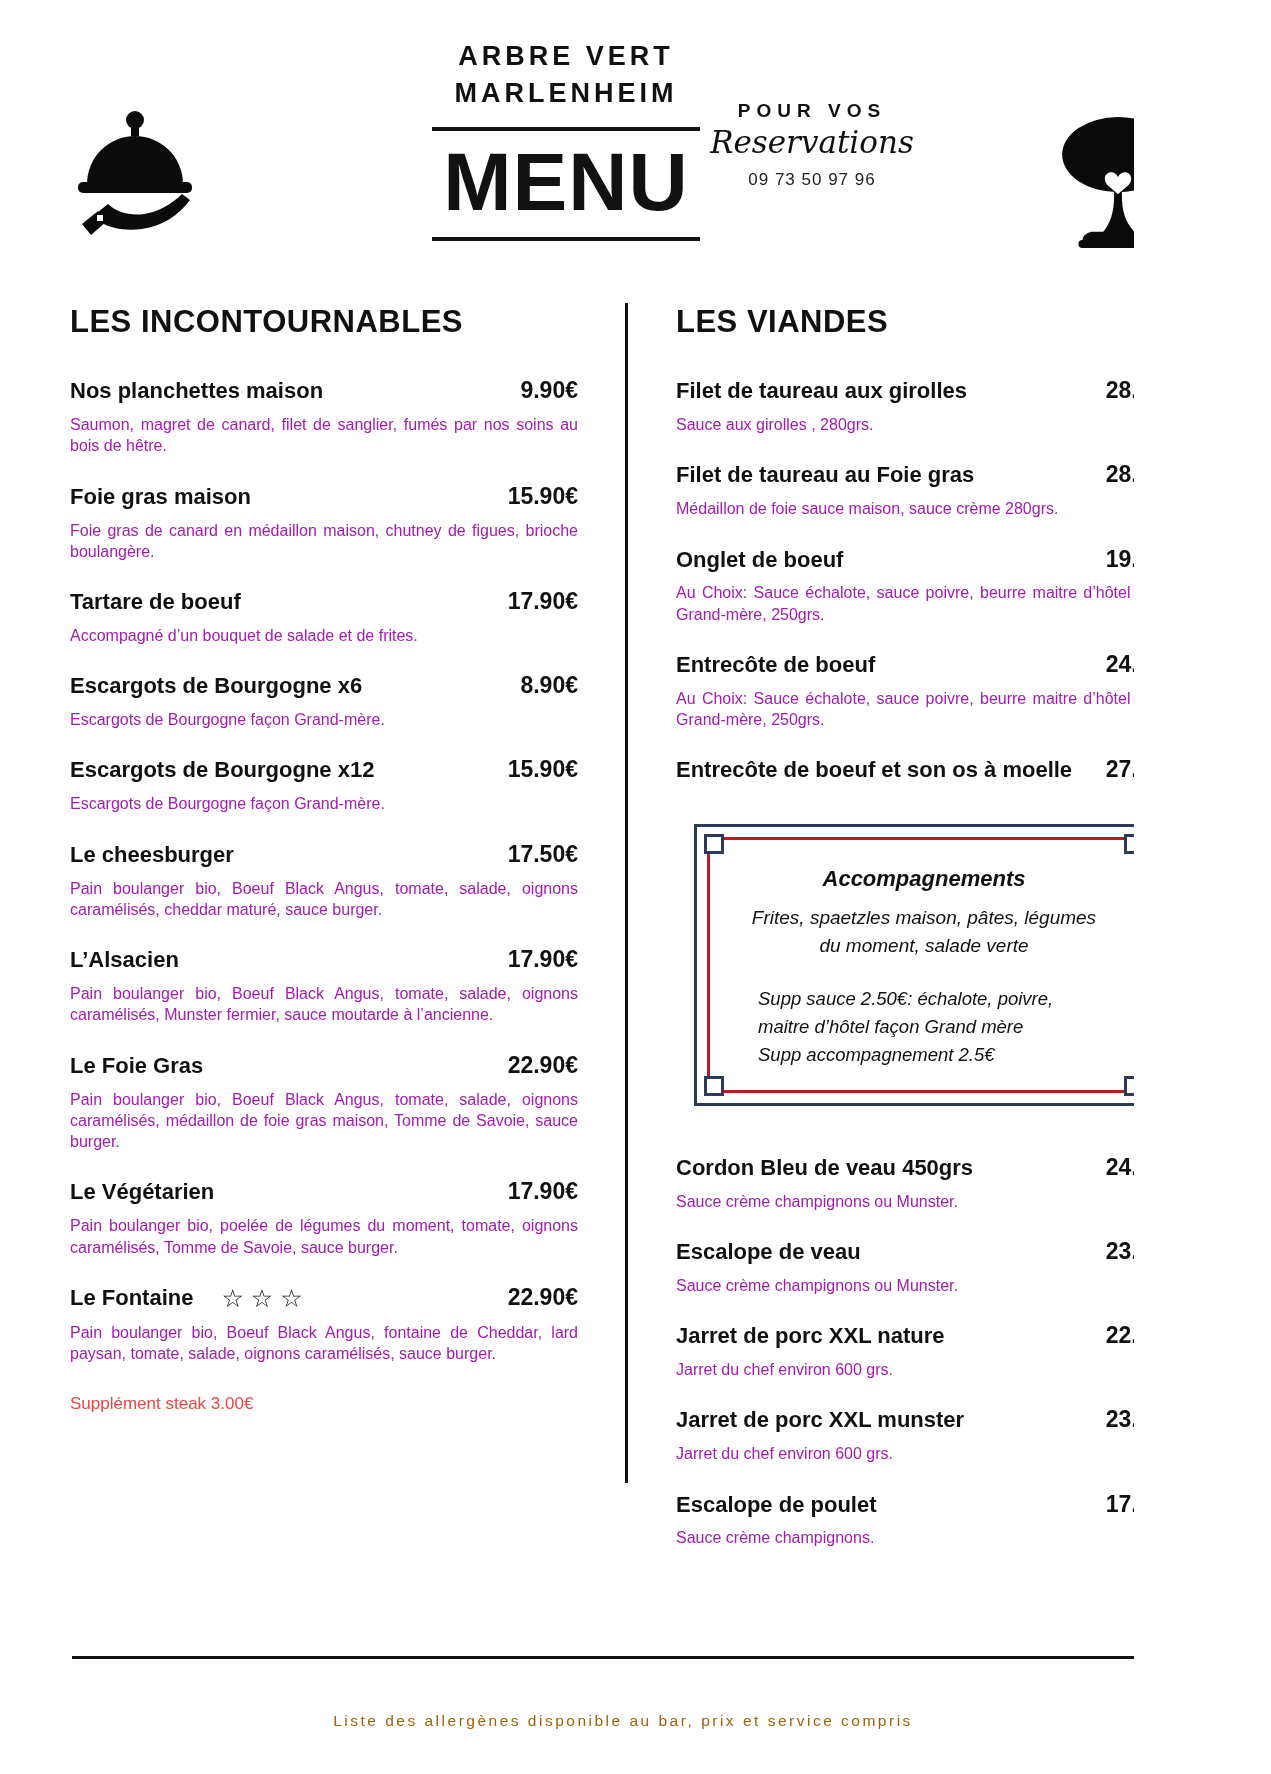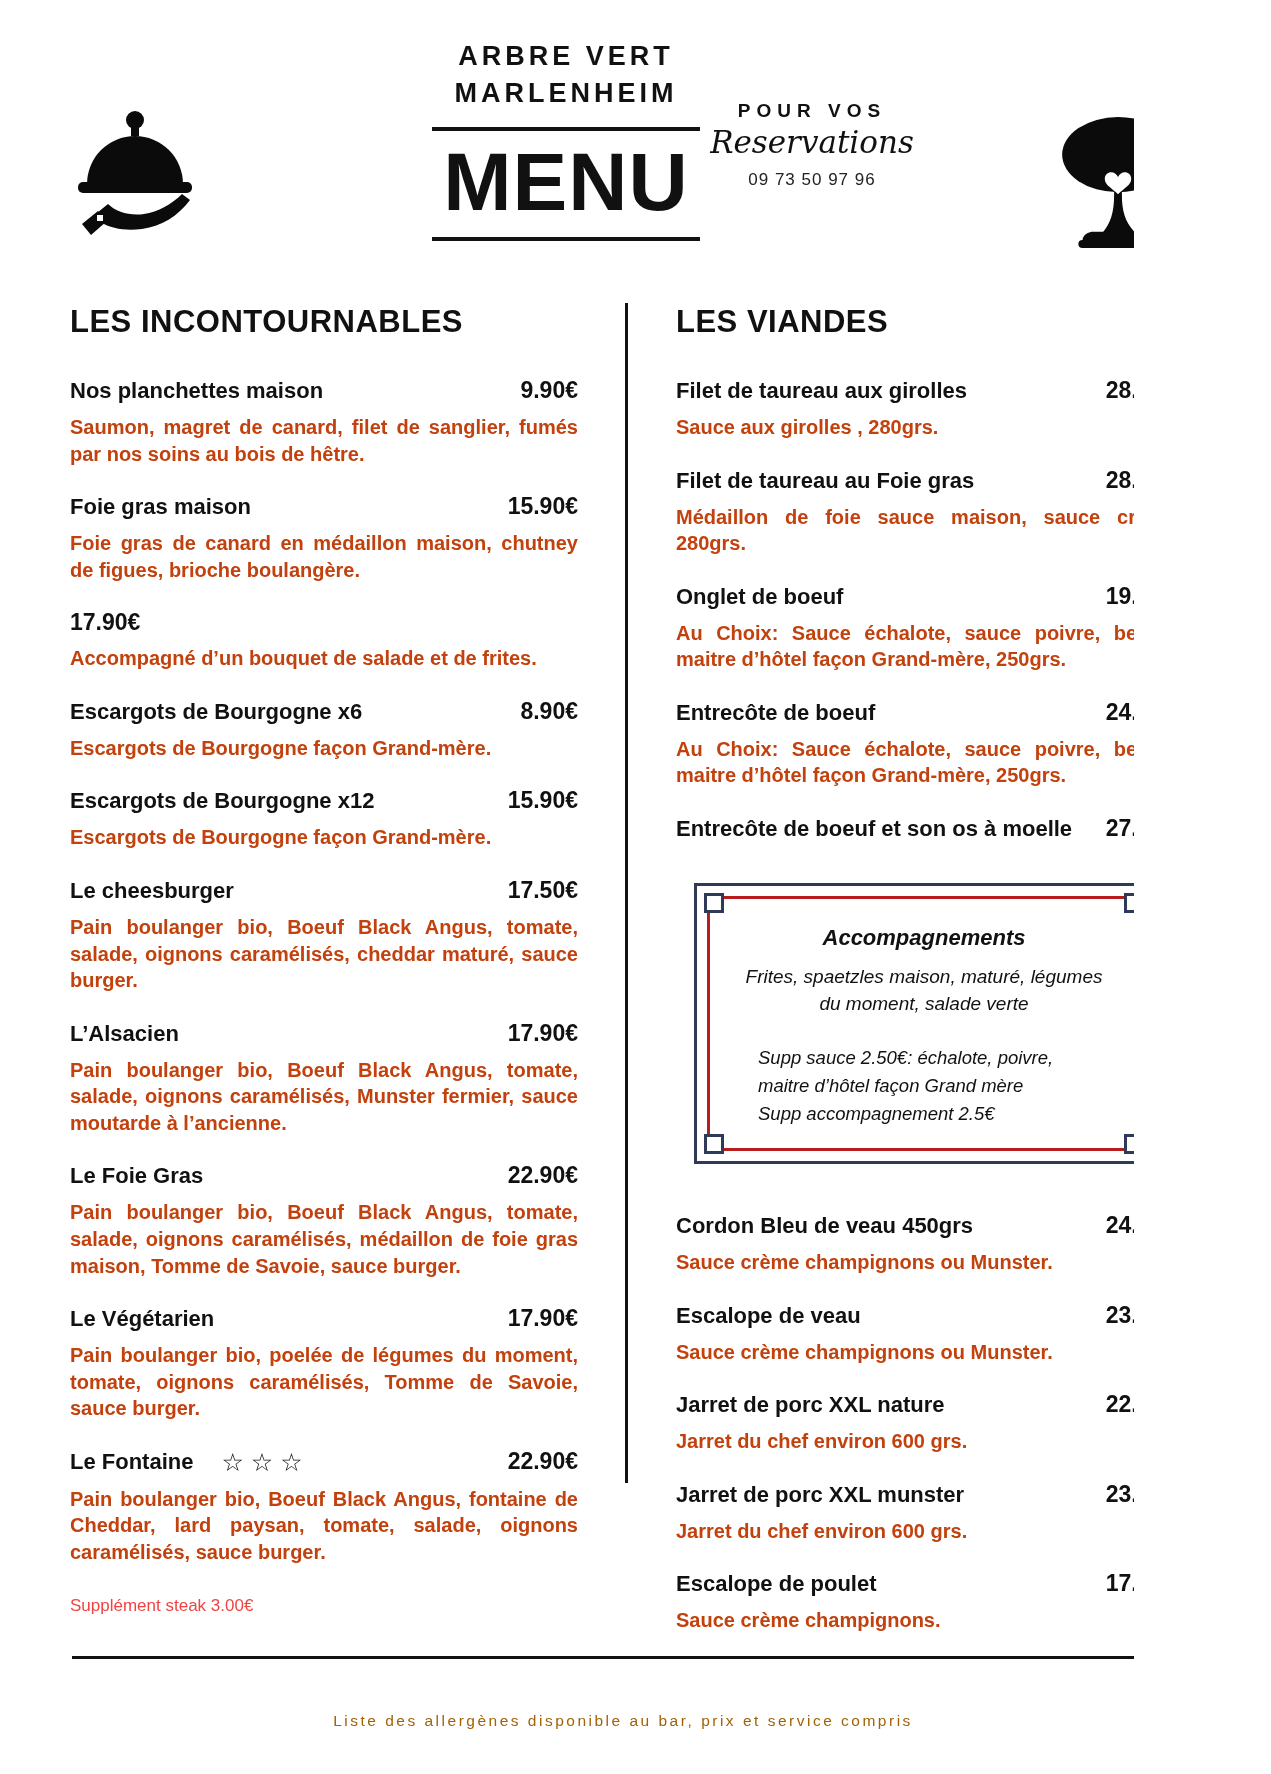--- a/index.html
+++ b/index.html
@@ -29,21 +29,21 @@
 
   .section-title{font-size:31px;font-weight:bold;letter-spacing:.5px;line-height:1.1;margin:0 0 38px 0;}
   .section-gap{margin-top:36px;}
 
   .item{margin-bottom:26px;}
   .item-head{display:flex;justify-content:space-between;align-items:flex-start;gap:6px;}
   .item-name-wrap{display:flex;align-items:center;flex:1;}
   .item-name{font-size:22px;font-weight:bold;line-height:1.27;}
   .stars{font-size:25px;letter-spacing:7px;margin-left:28px;white-space:nowrap;}
   .item-price{font-size:23px;font-weight:bold;white-space:nowrap;}
-  .item-desc{margin-top:9px;font-size:20px;line-height:1.33;text-align:justify;color:#c2410c;font-weight:bold;}
+  .item-desc{margin-top:9px;font-size:16px;line-height:1.33;text-align:justify;color:#a21caf;}
   .note{font-size:17px;margin-top:30px;color:#ef4444;}
 
   
   .acc-box{position:relative;border:3px solid #2e3a56;width:434px;margin:40px 0 48px 18px;padding:10px;}
   .acc-inner{border:3px solid #b91c1c;padding:26px 14px 21px;text-align:center;font-style:italic;}
   .corner{position:absolute;width:14px;height:14px;border:3px solid #2e3a56;background:#fff;}
   .corner.tl{left:7px;top:7px;} .corner.tr{right:7px;top:7px;}
   .corner.bl{left:7px;bottom:7px;} .corner.br{right:7px;bottom:7px;}
   .acc-title{font-size:22px;font-weight:bold;}
   .acc-line1{font-size:19px;line-height:1.45;margin:12px auto 0;max-width:370px;}
@@ -115,20 +115,24 @@
       <span class="item-name-wrap">
         <span class="item-name">Foie gras maison</span>
 
       </span>
       <span class="item-price">15.90€</span>
     </div>
     <div class="item-desc">Foie gras de canard en médaillon maison, chutney de figues, brioche boulangère.</div>
   </div>
         <div class="item">
     <div class="item-head">
+      <span class="item-name-wrap">
+        <span class="item-name">Tartare de boeuf</span>
+
+      </span>
       <span class="item-price">17.90€</span>
     </div>
     <div class="item-desc">Accompagné d’un bouquet de salade et de frites.</div>
   </div>
         <div class="item">
     <div class="item-head">
       <span class="item-name-wrap">
         <span class="item-name">Escargots de Bourgogne x6</span>
 
       </span>
@@ -259,21 +263,21 @@
   </div>
       </div>
 
     <div class="acc-box">
       <div class="corner tl"></div>
       <div class="corner tr"></div>
       <div class="corner bl"></div>
       <div class="corner br"></div>
       <div class="acc-inner">
         <div class="acc-title">Accompagnements</div>
-        <div class="acc-line1">Frites, spaetzles maison, maturé, légumes du moment, salade verte</div>
+        <div class="acc-line1">Frites, spaetzles maison, pâtes, légumes du moment, salade verte</div>
         <div class="acc-sub">
           <div>Supp sauce 2.50€: échalote, poivre, maitre d’hôtel façon Grand mère</div>
           <div>Supp accompagnement 2.5€</div>
         </div>
       </div>
     </div>
 
     <div>
         <div class="item">
     <div class="item-head">

